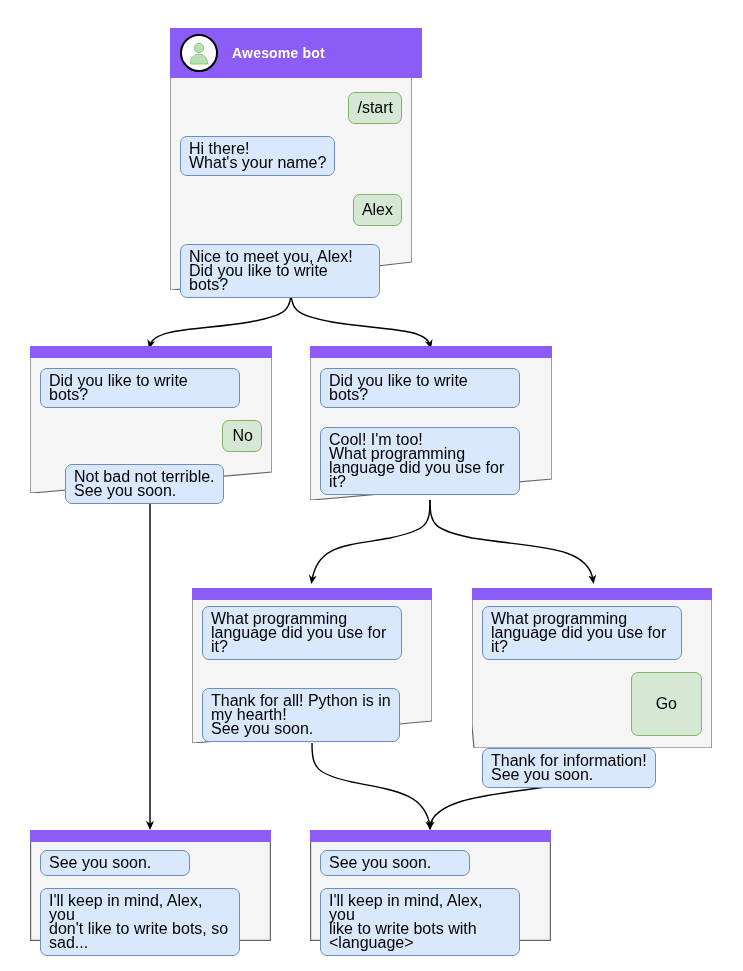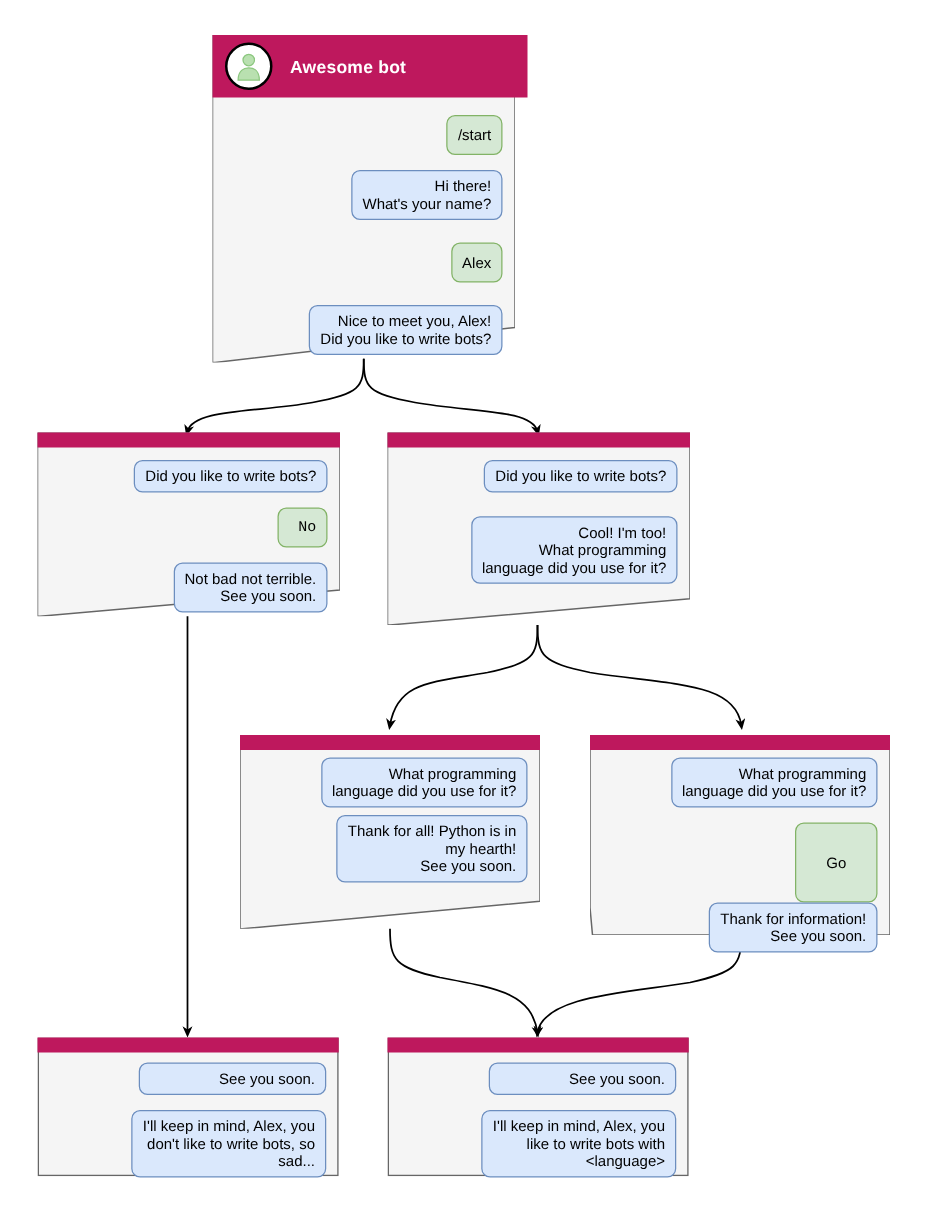--- a/index.html
+++ b/index.html
@@ -44,21 +44,21 @@
     height: 100%;
     box-sizing: border-box;
   }
   
   .node-header {
     position: absolute;
     left: 0;
     top: 0;
     height: 12px;
     width: 100%;
-    background: #be185d;
+    background: #8b5cf6;
   }
   .node-header.tall {
     height: 50px;
     display: flex;
     align-items: center;
     padding-left: 10px;
   }
   .avatar {
     width: 38px;
     height: 38px;
@@ -82,39 +82,39 @@
   
   .chat {
     position: absolute;
     left: 0;
     right: 0;
     box-sizing: border-box;
     padding: 6px 10px 0 10px;
   }
   .msg {
     box-sizing: border-box;
-    font-size: 12px;
+    font-size: 16px;
     line-height: 14px;
     color: #000000;
     border-radius: 7px;
     padding: 5px 8px;
     display: inline-block;
     white-space: pre-line;
     max-width: 200px;
   }
   .msg.bot {
     background: #dae8fc;
     border: 1px solid #6c8ebf;
   }
   .msg.user {
     background: #d5e8d4;
     border: 1px solid #82b366;
   }
   .row { display: block; }
-  .row.left { text-align: right; }
+  .row.left { text-align: left; }
   .row.right { text-align: right; }
 </style>
 </head>
 <body>
 
 <div id="canvas">
 
   <svg class="edges" viewBox="0 0 743 971" xmlns="http://www.w3.org/2000/svg">
     <defs>
       <marker id="arrow" markerWidth="10" markerHeight="10" refX="5" refY="4" orient="auto" markerUnits="userSpaceOnUse">
@@ -173,21 +173,21 @@
   <div class="node" style="left:30px; top:346px; width:242px; height:147px;">
     <svg class="node-shape" viewBox="0 0 242 147" preserveAspectRatio="none" xmlns="http://www.w3.org/2000/svg">
       <polygon points="0,0 242,0 242,126 2,147 0,147" fill="#f5f5f5" stroke="#666666" stroke-width="1.2"></polygon>
     </svg>
     <div class="node-content">
       <div class="node-header"></div>
       <div class="chat" style="top:12px;">
         <div class="row left" style="margin-top:4px;">
           <span class="msg bot">Did you like to write bots?</span>
         </div>
-        <div class="row right" style="margin-top:12px;font-family:Liberation Mono, monospace;">
+        <div class="row right" style="margin-top:12px;">
           <span class="msg user" style="min-width:40px;padding:8px;">No</span>
         </div>
         <div class="row left" style="margin-top:12px;padding-left:25px;">
           <span class="msg bot">Not bad not terrible.
 See you soon.</span>
         </div>
       </div>
     </div>
   </div>
 
@@ -214,21 +214,21 @@
     <svg class="node-shape" viewBox="0 0 240 155" preserveAspectRatio="none" xmlns="http://www.w3.org/2000/svg">
       <polygon points="0,0 240,0 240,133 2,155 0,155" fill="#f5f5f5" stroke="#666666" stroke-width="1.2"></polygon>
     </svg>
     <div class="node-content">
       <div class="node-header"></div>
       <div class="chat" style="top:12px;">
         <div class="row left" style="margin-top:0px;">
           <span class="msg bot">What programming
 language did you use for it?</span>
         </div>
-        <div class="row left" style="margin-top:6px;">
+        <div class="row left" style="margin-top:28px;">
           <span class="msg bot">Thank for all! Python is in
 my hearth!
 See you soon.</span>
         </div>
       </div>
     </div>
   </div>
 
   <div class="node" style="left:472px; top:588px; width:240px; height:160px;">
     <svg class="node-shape" viewBox="0 0 240 160" preserveAspectRatio="none" xmlns="http://www.w3.org/2000/svg">
@@ -237,21 +237,21 @@
     <div class="node-content">
       <div class="node-header"></div>
       <div class="chat" style="top:12px;">
         <div class="row left" style="margin-top:0px;">
           <span class="msg bot">What programming
 language did you use for it?</span>
         </div>
         <div class="row right" style="margin-top:12px;">
           <span class="msg user" style="min-width:40px;padding:24px;">Go</span>
         </div>
-        <div class="row left" style="">
+        <div class="row left" style="margin-top:12px;">
           <span class="msg bot">Thank for information!
 See you soon.</span>
         </div>
       </div>
     </div>
   </div>
 
   <div class="node" style="left:30px; top:830px; width:241px; height:111px;">
     <svg class="node-shape" viewBox="0 0 241 111" preserveAspectRatio="none" xmlns="http://www.w3.org/2000/svg">
       <rect x="0.6" y="0.6" width="239.8" height="109.8" fill="#f5f5f5" stroke="#666666" stroke-width="1.2"></rect>

